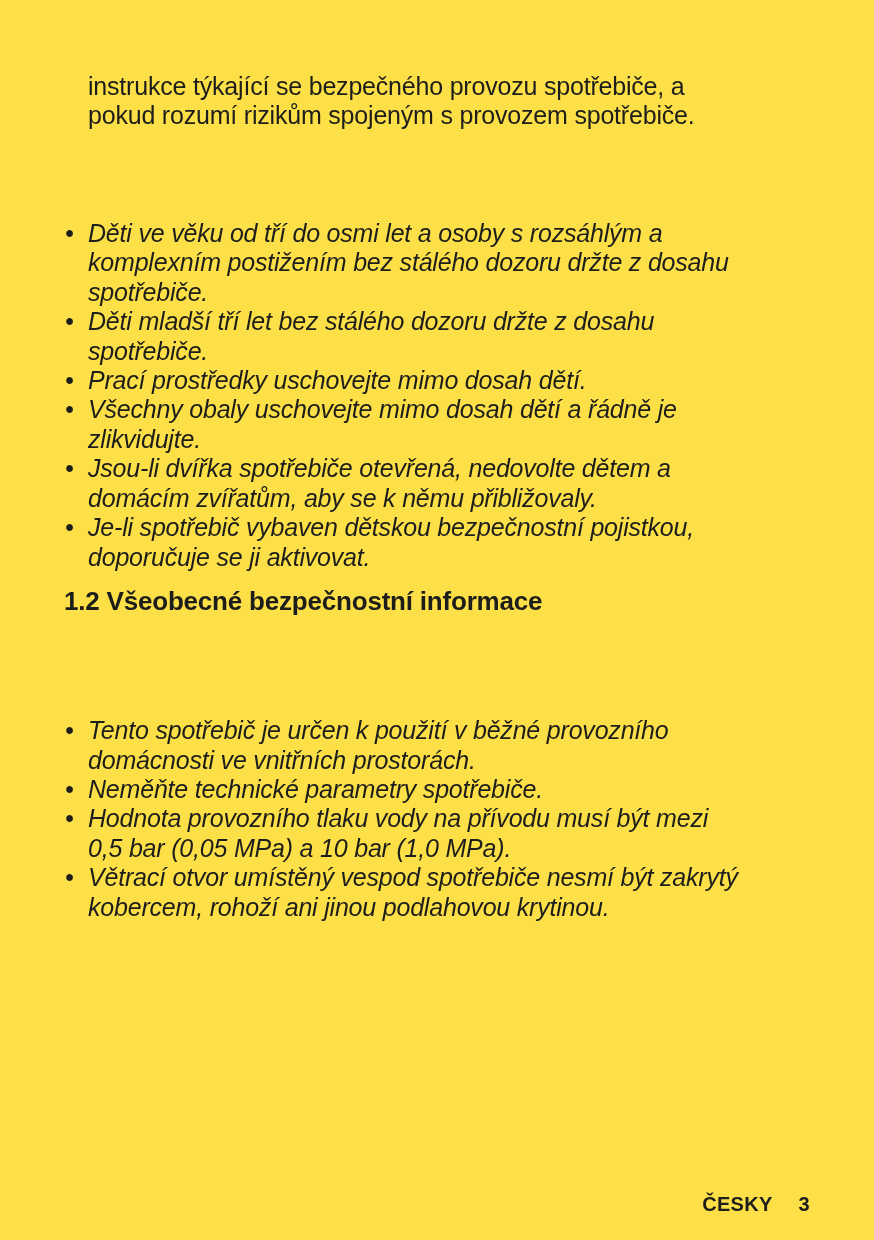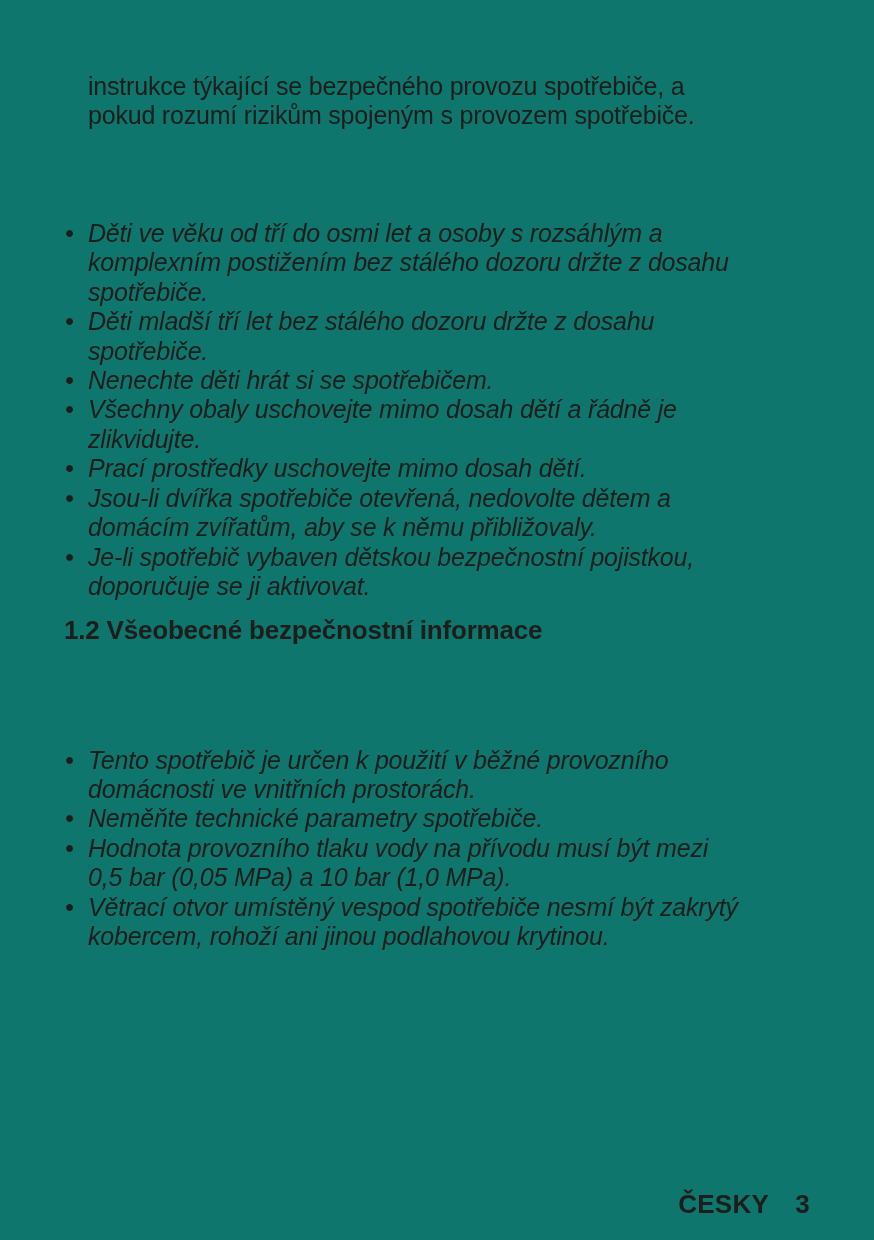--- a/index.html
+++ b/index.html
@@ -9,21 +9,21 @@
     height: 1240px;
     font-family: "Liberation Sans", sans-serif;
     color: #1d1d1b;
     overflow: hidden;
   }
   .page {
     position: relative;
     width: 874px;
     height: 1240px;
     padding: 72px 60px 0 64px;
-    background: #0f766e;
+    background: #fde047;
   }
   .body-text {
     font-size: 25px;
     line-height: 29.4px;
     letter-spacing: -0.2px;
     white-space: pre;
   }
   .cont-paragraph {
     margin-left: 24px;
   }
@@ -49,41 +49,41 @@
     margin: 12px 0 9px 0;
     white-space: pre;
   }
   .footer {
     position: absolute;
     right: 64px;
     bottom: 22px;
     display: flex;
     align-items: baseline;
     gap: 26px;
-    font-size: 26px;
+    font-size: 20px;
     line-height: 28px;
     font-weight: bold;
     letter-spacing: 0.3px;
   }
 </style>
 </head>
 <body>
 
 <div class="page">
 
   <p class="body-text cont-paragraph">instrukce týkající se bezpečného provozu spotřebiče, a
 pokud rozumí rizikům spojeným s provozem spotřebiče.</p>
 
   <ul class="bullets body-text">
     
   <li>Děti ve věku od tří do osmi let a osoby s rozsáhlým a
 komplexním postižením bez stálého dozoru držte z dosahu
 spotřebiče.</li><li>Děti mladší tří let bez stálého dozoru držte z dosahu
-spotřebiče.</li><li>Nenechte děti hrát si se spotřebičem.</li><li>Všechny obaly uschovejte mimo dosah dětí a řádně je
-zlikvidujte.</li><li>Prací prostředky uschovejte mimo dosah dětí.</li><li>Jsou-li dvířka spotřebiče otevřená, nedovolte dětem a
+spotřebiče.</li><li>Prací prostředky uschovejte mimo dosah dětí.</li><li>Všechny obaly uschovejte mimo dosah dětí a řádně je
+zlikvidujte.</li><li>Jsou-li dvířka spotřebiče otevřená, nedovolte dětem a
 domácím zvířatům, aby se k němu přibližovaly.</li><li>Je-li spotřebič vybaven dětskou bezpečnostní pojistkou,
 doporučuje se ji aktivovat.</li></ul>
 
   <h2 class="section-heading">1.2 Všeobecné bezpečnostní informace</h2>
 
   <ul class="bullets body-text">
     
   <li>Tento spotřebič je určen k použití v běžné provozního
 domácnosti ve vnitřních prostorách.</li><li>Neměňte technické parametry spotřebiče.</li><li>Hodnota provozního tlaku vody na přívodu musí být mezi
 0,5 bar (0,05 MPa) a 10 bar (1,0 MPa).</li><li>Větrací otvor umístěný vespod spotřebiče nesmí být zakrytý

